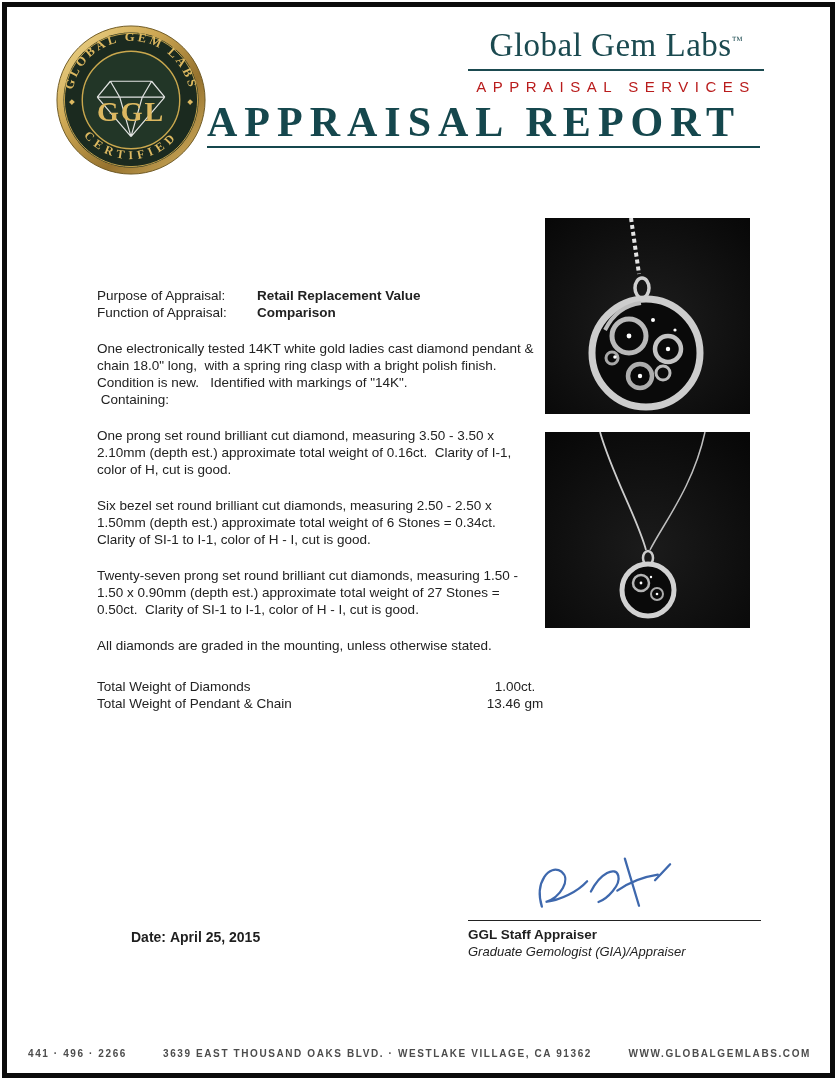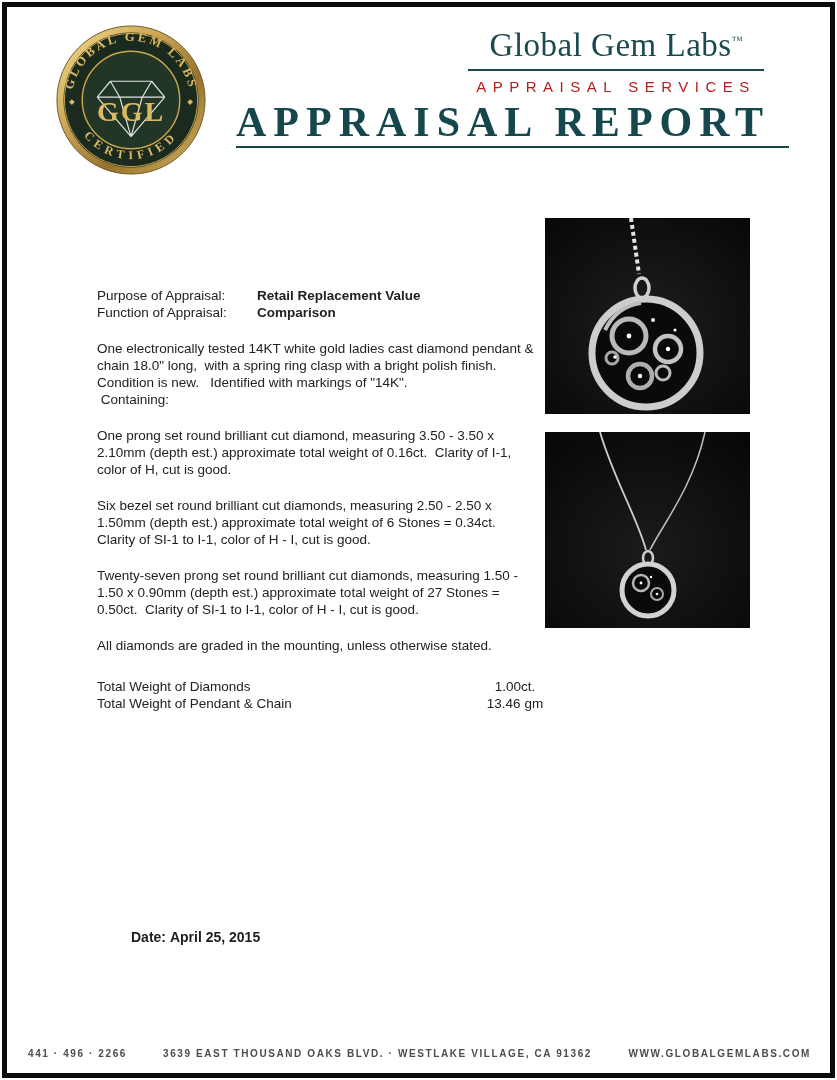--- a/index.html
+++ b/index.html
@@ -6,21 +6,21 @@
   .page{position:relative;width:837px;height:1080px;background:#ffffff;font-family:"Liberation Sans",sans-serif;color:#1f1f1f;overflow:hidden;}
   .frame{position:absolute;left:2px;top:2px;right:2px;bottom:2px;border:5px solid #0b0b0b;pointer-events:none;}
 
   
   .logo{position:absolute;left:56px;top:25px;width:150px;height:150px;}
   .brand{position:absolute;left:468px;top:27px;width:296px;text-align:center;}
   .brand-name{font-family:"Liberation Serif",serif;font-size:33px;color:#1b4a50;letter-spacing:.5px;white-space:nowrap;text-align:center;}
   .brand-name .tm{font-size:11px;vertical-align:super;letter-spacing:0;}
   .brand-rule{height:0;border-top:2px solid #1b4a50;margin:5px 0 7px 0;}
   .brand-sub{font-size:15px;letter-spacing:6.5px;color:#b91c1c;white-space:nowrap;}
-  .report{position:absolute;left:207px;top:100px;width:553px;margin-left:29px;}
+  .report{position:absolute;left:207px;top:100px;width:553px;}
   .report-title{font-family:"Liberation Serif",serif;font-weight:bold;font-size:42px;letter-spacing:7px;color:#15474d;white-space:nowrap;line-height:1.05;}
   .report-rule{border-top:2px solid #15474d;margin:2px 0 5px 0;}
   .report-tagline{font-size:11px;font-weight:bold;letter-spacing:2.2px;color:#a5843c;white-space:nowrap;}
 
   
   .photo{position:absolute;left:545px;width:205px;height:196px;background:#0d0d0d;}
   .photo.p1{top:218px;}
   .photo.p2{top:432px;}
   .photo svg{display:block;}
 
@@ -170,20 +170,34 @@
         <span class="tval">1.00ct.</span>
       </div>
       <div class="tot">
         <span>Total Weight of Pendant &amp; Chain</span>
         <span class="tval">13.46 gm</span>
       </div>
     </div>
 
   </div>
 
+  <div class="sig">
+    <svg viewBox="0 0 200 70" width="200" height="66">
+      <g fill="none" stroke="#3e68ad" stroke-width="2.4" stroke-linecap="round">
+        <path d="M32,58 C 24,32 40,12 53,21 C 63,29 52,48 36,53 C 52,51 70,42 80,31"></path>
+        <path d="M84,42 C 94,22 110,15 113,25 C 116,35 101,50 92,53"></path>
+        <path d="M120,7 L 135,57"></path>
+        <path d="M112,41 C 126,31 142,26 155,24"></path>
+        <path d="M152,30 L 168,13"></path>
+      </g>
+    </svg>
+    <div class="sig-rule"></div>
+    <div class="sig-title">GGL Staff Appraiser</div>
+    <div class="sig-cred">Graduate Gemologist (GIA)/Appraiser</div>
+  </div>
 
   <div class="date">
     <span>Date:</span>&nbsp;<span>April 25, 2015</span>
   </div>
 
   <div class="footer">
     <span class="ph">441 · 496 · 2266</span>
     <span class="ad">3639 EAST THOUSAND OAKS BLVD.  ·  WESTLAKE VILLAGE, CA 91362</span>
     <span class="web">WWW.GLOBALGEMLABS.COM</span>
   </div>

